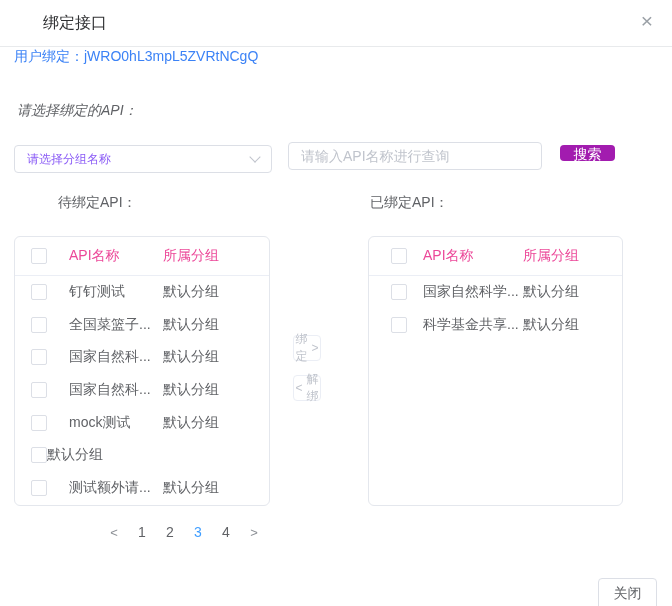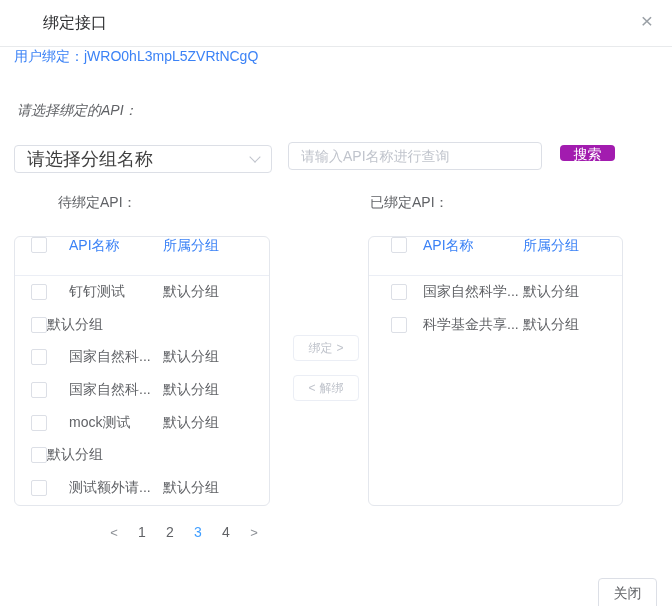--- a/index.html
+++ b/index.html
@@ -14,48 +14,48 @@
   .dlg-title{position:absolute;left:14px;top:12px;font-size:16px;color:#303133;line-height:22px;margin-left:29px;}
   .dlg-close{position:absolute;right:10px;top:6px;width:30px;height:30px;display:flex;align-items:center;justify-content:center;
     font-size:21px;color:#9aa0a6;cursor:pointer;background:none;border:none;font-family:inherit;}
   
   .user-binding{position:absolute;left:14px;top:48px;color:#3b82f6;}
   .select-api-label{position:absolute;left:17px;top:102px;color:#606266;font-style:italic;}
   
   .group-select{position:absolute;left:14px;top:145px;width:258px;height:28px;box-sizing:border-box;
     border:1px solid #dcdfe6;border-radius:4px;background:#fff;display:flex;align-items:center;
     justify-content:space-between;padding:0 12px;cursor:pointer;}
-  .placeholder-text{color:#404040;font-size:18px;}
+  .placeholder-text{color:#8b5cf6;font-size:12px;}
   .chevron-down{width:7px;height:7px;border-left:1px solid #c0c4cc;border-bottom:1px solid #c0c4cc;
     transform:rotate(-45deg);margin-top:-4px;}
   .api-input{position:absolute;left:288px;top:142px;width:254px;height:28px;box-sizing:border-box;
     border:1px solid #dcdfe6;border-radius:4px;padding:0 12px;font-size:14px;color:#606266;outline:none;
     font-family:inherit;}
   .api-input::placeholder{color:#c0c4cc;}
   .search-btn{position:absolute;left:560px;top:145px;width:55px;height:16px;background:#a21caf;color:#fff;
     border:none;border-radius:4px;font-size:14px;cursor:pointer;font-family:inherit;}
   
   .left-label{position:absolute;left:14px;top:194px;color:#606266;margin-left:44px;}
   .right-label{position:absolute;left:370px;top:194px;color:#606266;}
   
   .panel{position:absolute;top:236px;height:270px;border:1px solid #e4e7ed;border-radius:6px;
     box-sizing:border-box;background:#fff;overflow:hidden;}
   .panel--left{left:14px;width:256px;}
   .panel--right{left:368px;width:255px;}
-  .panel-header{display:flex;height:39px;border-bottom:1px solid #ebeef5;
-    padding-left:16px;box-sizing:border-box;color:#3b82f6;}
+  .panel-header{display:flex;align-items:center;height:39px;border-bottom:1px solid #ebeef5;
+    padding-left:16px;box-sizing:border-box;color:#ec4899;}
   .panel--right .panel-header{padding-left:22px;}
   .p-row{display:flex;align-items:center;height:32.6px;padding-left:16px;color:#606266;}
   .panel--right .p-row{padding-left:22px;}
   .checkbox{width:14px;height:14px;border:1px solid #dcdfe6;border-radius:2px;background:#fff;flex:none;cursor:pointer;}
   .col-name{margin-left:22px;width:94px;white-space:nowrap;overflow:hidden;}
   .panel--right .col-name{margin-left:16px;width:100px;}
   .col-group{white-space:nowrap;}
   
-  .mid-btn{position:absolute;width:66px;height:26px;border:1px solid #ebeef5;border-radius:4px;background:#fff;
+  .mid-btn{position:absolute;width:28px;height:26px;border:1px solid #ebeef5;border-radius:4px;background:#fff;
     color:#c0c4cc;font-size:12px;display:flex;align-items:center;justify-content:center;gap:4px;
     font-family:inherit;cursor:not-allowed;}
   .mid-btn--bind{left:293px;top:335px;}
   .mid-btn--unbind{left:293px;top:375px;}
   
   .pagination{position:absolute;left:100px;top:518px;display:flex;align-items:center;color:#606266;font-size:14px;}
   .page-item{min-width:28px;height:28px;display:flex;align-items:center;justify-content:center;cursor:pointer;}
   .page-item--active{color:#409eff;}
   .page-arrow{color:#8c9096;font-size:13px;}
   
@@ -90,20 +90,21 @@
     <span class="col-name">API名称</span>
     <span class="col-group">所属分组</span>
   </div>
   <div class="p-row">
     <span class="checkbox"></span>
     <span class="col-name">钉钉测试</span>
     <span class="col-group">默认分组</span>
   </div>
   <div class="p-row">
     <span class="checkbox"></span>
+    <span class="col-name">全国菜篮子...</span>
     <span class="col-group">默认分组</span>
   </div>
   <div class="p-row">
     <span class="checkbox"></span>
     <span class="col-name">国家自然科...</span>
     <span class="col-group">默认分组</span>
   </div>
   <div class="p-row">
     <span class="checkbox"></span>
     <span class="col-name">国家自然科...</span>

